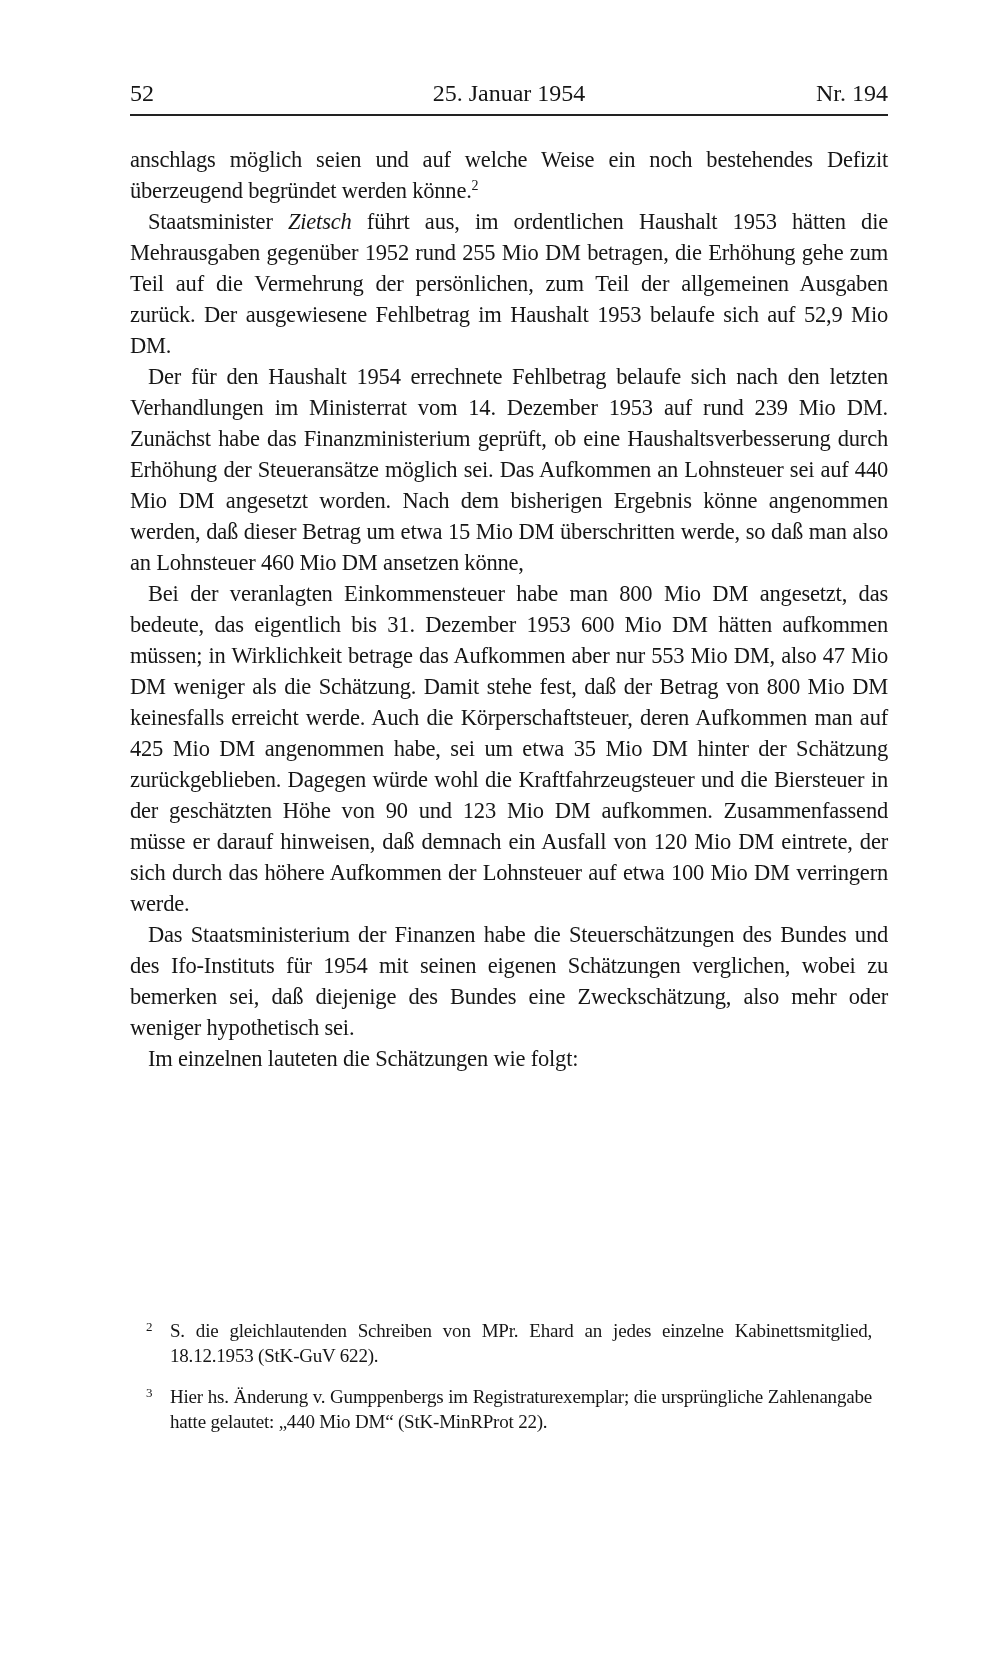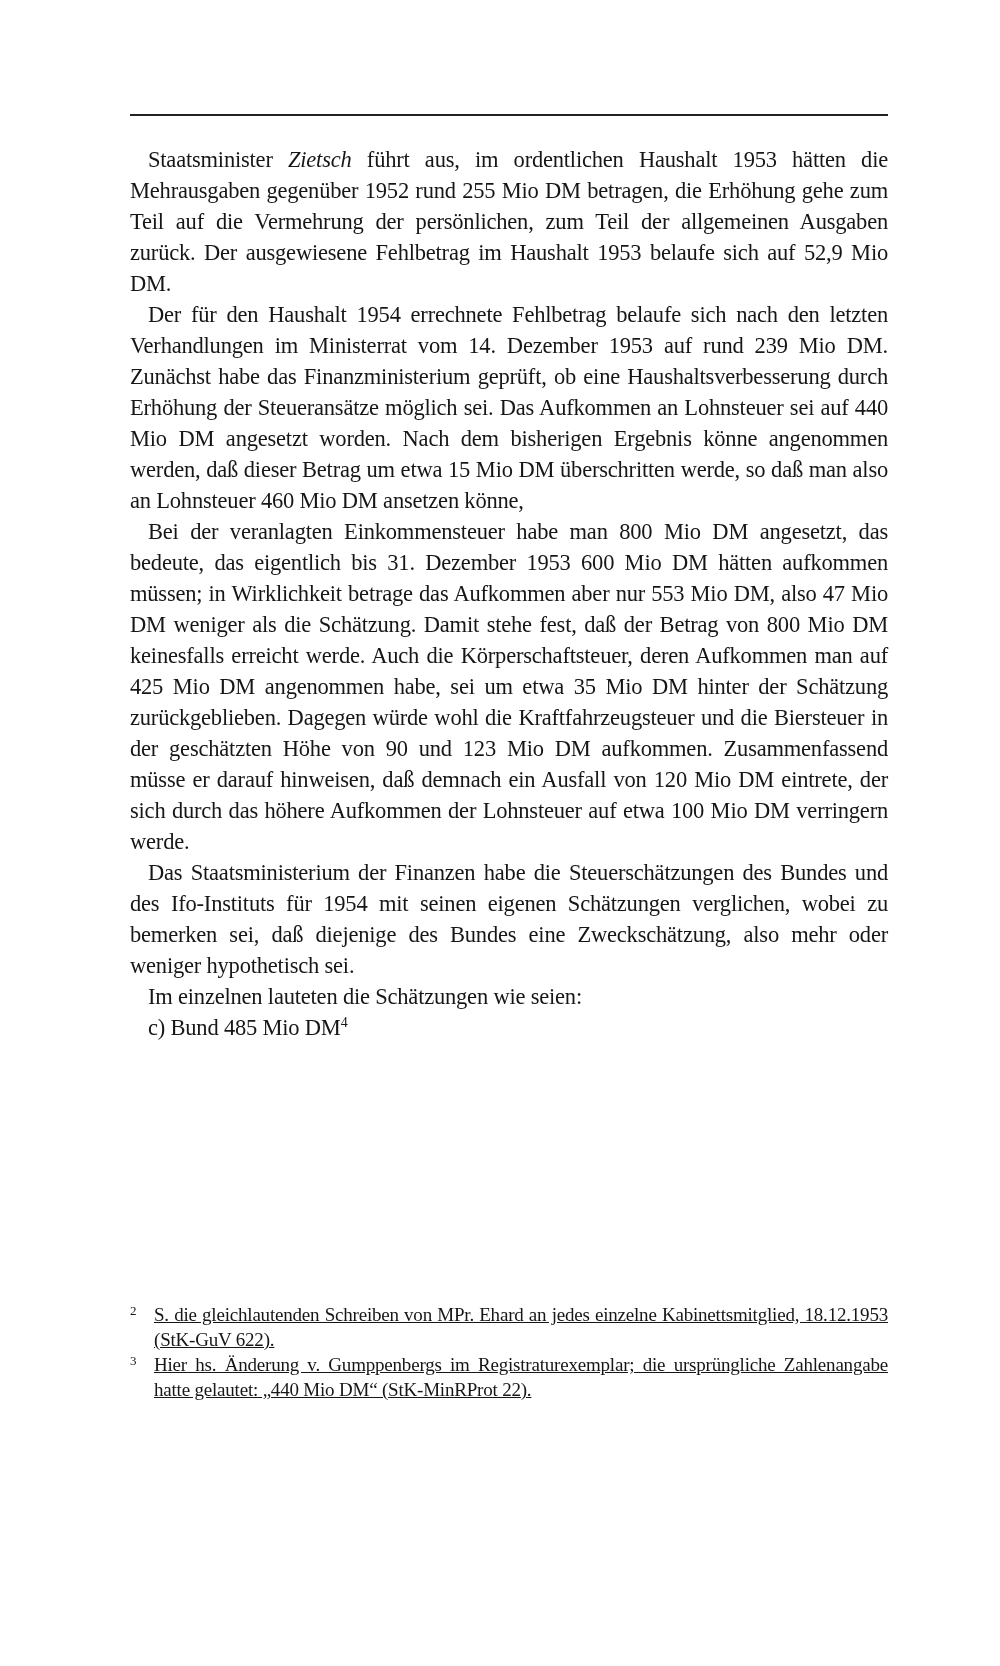--- a/index.html
+++ b/index.html
@@ -62,49 +62,53 @@
     position: absolute;
     left: 130px;
     top: 1302px;
     width: 758px;
     font-size: 19px;
     line-height: 25px;
     text-align: justify;
     letter-spacing: -0.2px;
   }
   .footnote {
-    margin: 0;
+    margin: 16px;
     padding-left: 24px;
     text-indent: -24px;
-    text-decoration: underline;
   }
   .fn-num {
     display: inline-block;
     width: 24px;
     text-indent: 0;
     font-size: 13px;
     vertical-align: 6px;
     line-height: 0;
   }
 </style>
 </head>
 <body>
 
 <div class="page">
 
+  <div class="page-header">
+    <span class="hdr-left">52</span>
+    <span class="hdr-center">25. Januar 1954</span>
+    <span class="hdr-right">Nr. 194</span>
+  </div>
 
   <div class="header-rule"></div>
 
   <main class="body-text">
+      <p>anschlags möglich seien und auf welche Weise ein noch bestehendes Defizit überzeugend begründet werden könne.<sup class="fn-ref">2</sup></p>
       <p class="indent">Staatsminister <em>Zietsch</em> führt aus, im ordentlichen Haushalt 1953 hätten die Mehrausgaben gegenüber 1952 rund 255 Mio DM betragen, die Erhöhung gehe zum Teil auf die Vermehrung der persönlichen, zum Teil der allgemeinen Ausgaben zurück. Der ausgewiesene Fehlbetrag im Haushalt 1953 belaufe sich auf 52,9 Mio DM.</p>
       <p class="indent">Der für den Haushalt 1954 errechnete Fehlbetrag belaufe sich nach den letzten Verhandlungen im Ministerrat vom 14. Dezember 1953 auf rund 239 Mio DM. Zunächst habe das Finanzministerium geprüft, ob eine Haushaltsverbesserung durch Erhöhung der Steueransätze möglich sei. Das Aufkommen an Lohnsteuer sei auf 440 Mio DM angesetzt worden. Nach dem bisherigen Ergebnis könne angenommen werden, daß dieser Betrag um etwa 15 Mio DM überschritten werde, so daß man also an Lohnsteuer 460 Mio DM ansetzen könne,</p>
       <p class="indent">Bei der veranlagten Einkommensteuer habe man 800 Mio DM angesetzt, das bedeute, das eigentlich bis 31. Dezember 1953 600 Mio DM hätten aufkommen müssen; in Wirklichkeit betrage das Aufkommen aber nur 553 Mio DM, also 47 Mio DM weniger als die Schätzung. Damit stehe fest, daß der Betrag von 800 Mio DM keinesfalls erreicht werde. Auch die Körperschaftsteuer, deren Aufkommen man auf 425 Mio DM angenommen habe, sei um etwa 35 Mio DM hinter der Schätzung zurückgeblieben. Dagegen würde wohl die Kraftfahrzeugsteuer und die Biersteuer in der geschätzten Höhe von 90 und 123 Mio DM aufkommen. Zusammenfassend müsse er darauf hinweisen, daß demnach ein Ausfall von 120 Mio DM eintrete, der sich durch das höhere Aufkommen der Lohnsteuer auf etwa 100 Mio DM verringern werde.</p>
       <p class="indent">Das Staatsministerium der Finanzen habe die Steuerschätzungen des Bundes und des Ifo-Instituts für 1954 mit seinen eigenen Schätzungen verglichen, wobei zu bemerken sei, daß diejenige des Bundes eine Zweckschätzung, also mehr oder weniger hypothetisch sei.</p>
-      <p class="indent">Im einzelnen lauteten die Schätzungen wie seien:</p>
-      <p class="indent">c) Bund 485 Mio DM<sup class="fn-ref">4</sup></p>
+      <p class="indent">Im einzelnen lauteten die Schätzungen wie folgt:</p>
     </main>
 
   <section class="footnotes">
       <div class="footnote"><span class="fn-num">2</span><span>S. die gleichlautenden Schreiben von MPr. Ehard an jedes einzelne Kabinettsmitglied, 18.12.1953 (StK-GuV 622).</span></div>
       <div class="footnote"><span class="fn-num">3</span><span>Hier hs. Änderung v. Gumppenbergs im Registraturexemplar; die ursprüngliche Zahlenangabe hatte gelautet: „440 Mio DM“ (StK-MinRProt 22).</span></div>
     </section>
 
 </div>
 
 </body></html>

